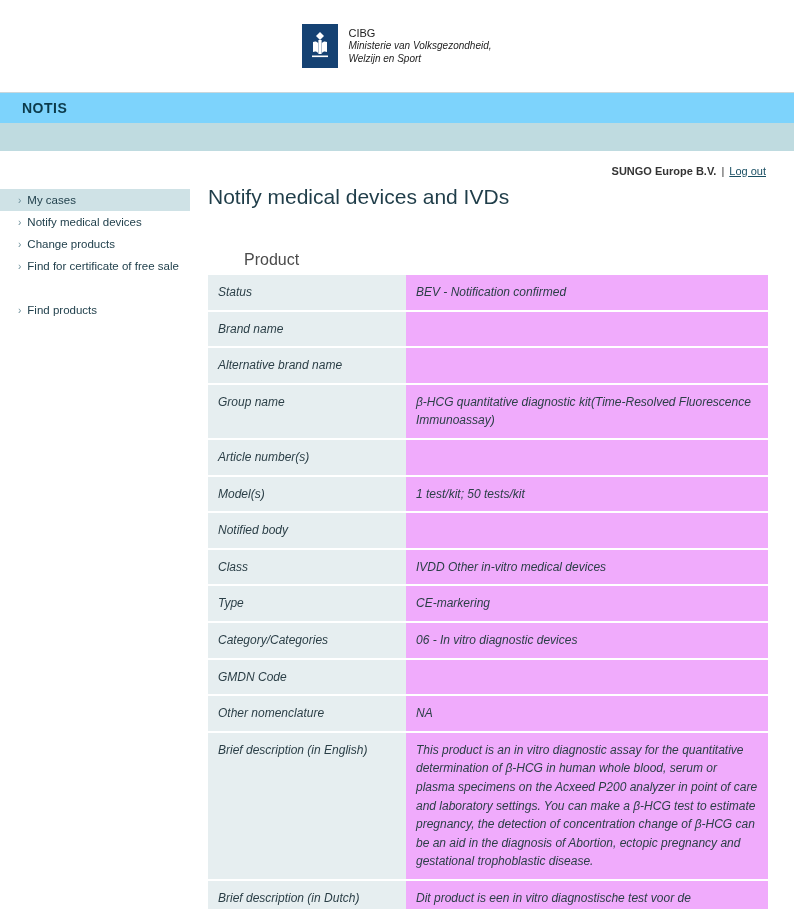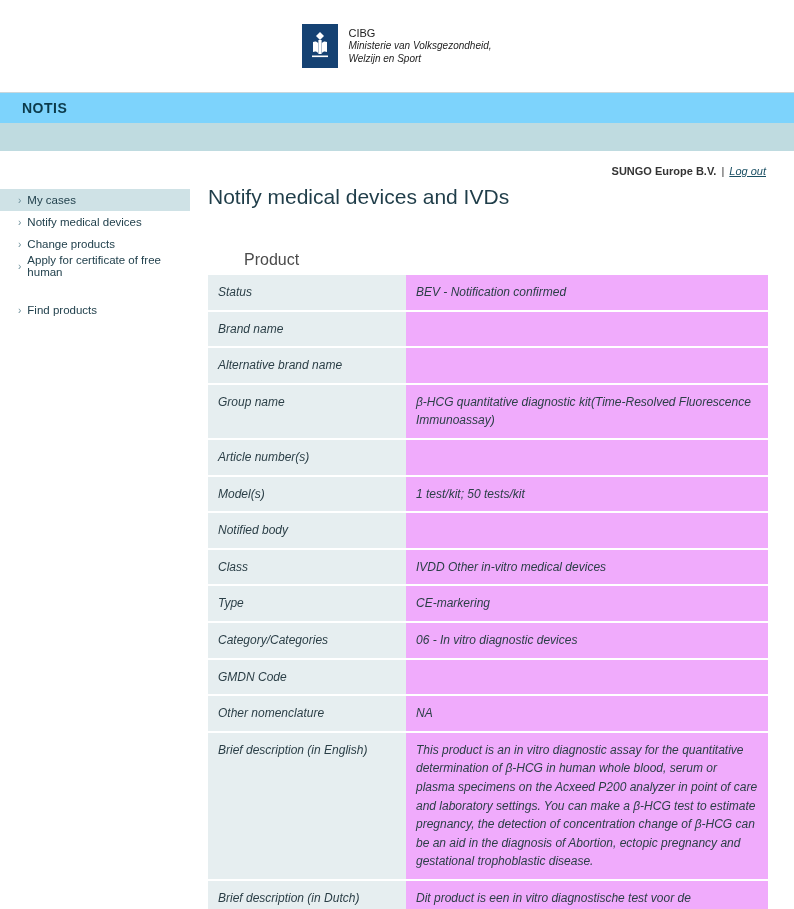--- a/index.html
+++ b/index.html
@@ -90,21 +90,20 @@
   }
   .account-line .sep {
     font-weight: normal;
     color: #333;
     padding: 0 2px;
   }
   .account-line a {
     color: #1a4f63;
     font-weight: normal;
     text-decoration: underline;
-    font-style: italic;
   }
 
   .columns {
     display: flex;
     padding-top: 34px;
   }
 
   
   .sidebar {
     width: 190px;
@@ -228,21 +227,21 @@
       <div class="nav-item">
         <span class="chev">›</span>
         <span>Notify medical devices</span>
       </div>
       <div class="nav-item">
         <span class="chev">›</span>
         <span>Change products</span>
       </div>
       <div class="nav-item">
         <span class="chev">›</span>
-        <span>Apply for certificate of free human</span>
+        <span>Find for certificate of free sale</span>
       </div>
       <div class="nav-gap"></div>
       <div class="nav-item">
         <span class="chev">›</span>
         <span>Find products</span>
       </div>
     </nav>
 
     <main class="content">
       <h1 class="page-title">Notify medical devices and IVDs</h1>

